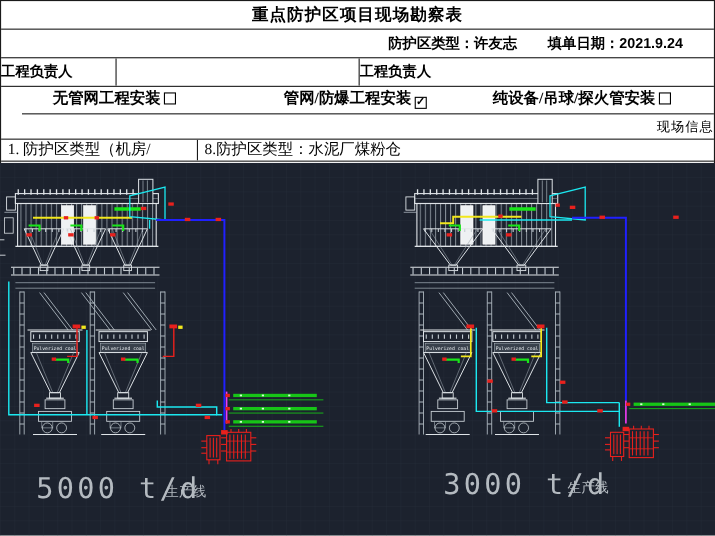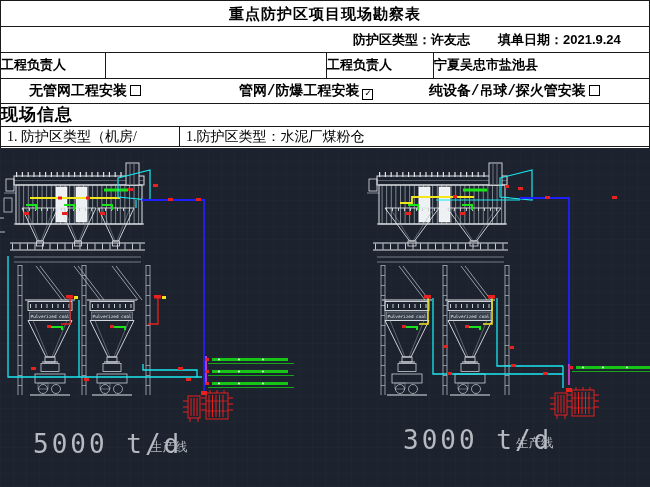--- a/index.html
+++ b/index.html
@@ -10,25 +10,25 @@
   .row{position:relative;box-sizing:border-box;border-bottom:1.2px solid #1a1a1a;overflow:hidden;}
   .title-row{height:26px;text-align:center;font-weight:bold;font-size:15px;line-height:26px;letter-spacing:1px;}
   .contract-row{height:26px;font-weight:bold;font-size:13px;line-height:25px;}
   .contract-row .seg{position:absolute;top:0;white-space:nowrap;}
   .manager-row{height:26px;display:flex;font-weight:bold;font-size:13px;line-height:24px;}
   .manager-row .cell{box-sizing:border-box;height:100%;text-align:left;overflow:hidden;}
   .manager-row .c1{width:104px;}
   .manager-row .c2{width:221px;border-left:1.2px solid #1a1a1a;}
   .manager-row .c3{width:107px;border-left:1.2px solid #1a1a1a;}
   .manager-row .c4{flex:1;border-left:1.2px solid #1a1a1a;}
-  .install-row{height:25px;font-family:Liberation Mono, monospace;font-size:14px;font-weight:600;line-height:24px;}
+  .install-row{height:25px;font-family:Liberation Serif, serif;font-size:14px;font-weight:600;line-height:24px;margin-left:19px;}
   .install-row .opt{position:absolute;top:0;white-space:nowrap;}
   .cbox{display:inline-block;width:11px;height:11px;border:1.4px solid #000;box-sizing:border-box;
         margin-left:3px;vertical-align:-1px;font-size:10px;line-height:8px;text-align:center;font-weight:bold;}
-  .section-row{height:23px;text-align:left;font-weight:bold;font-size:17px;line-height:22px;letter-spacing:1px;}
+  .section-row{height:23px;text-align:right;font-weight:normal;font-size:12px;line-height:22px;letter-spacing:1px;}
   .type-row{height:20px;display:flex;font-family:Liberation Serif, serif;font-size:14px;line-height:19px;}
   .type-row .cell{box-sizing:border-box;height:100%;white-space:nowrap;overflow:hidden;}
   .type-row .t1{width:178px;padding-left:6px;}
   .type-row .t2{flex:1;border-left:1.2px solid #1a1a1a;padding-left:6px;}
   .cad{position:absolute;top:148px;left:0;width:650px;height:339px;display:block;}
   .cadtxt{font-family:"DejaVu Sans Mono",monospace;fill:#b4bac0;}
 </style>
 </head>
 <body>
 
@@ -39,34 +39,33 @@
 
     <div class="row contract-row">
       <span class="seg" style="left:352px">防护区类型：许友志</span>
       <span class="seg" style="left:497px">填单日期：2021.9.24</span>
     </div>
 
     <div class="row manager-row">
       <div class="cell c1">工程负责人</div>
       <div class="cell c2"></div>
       <div class="cell c3">工程负责人</div>
-      <div class="cell c4">宁夏吴忠市盐池县</div>
     </div>
 
     <div class="row install-row">
       <span class="opt" style="left:28px"><span>无管网工程安装</span><span class="cbox"></span></span>
       <span class="opt" style="left:428px"><span>纯设备/吊球/探火管安装</span><span class="cbox"></span></span>
       <span class="opt" style="left:238px"><span>管网/防爆工程安装</span><span class="cbox">✓</span></span>
     </div>
 
     <div class="row section-row">现场信息</div>
 
     <div class="row type-row">
       <div class="cell t1">1. 防护区类型（机房/</div>
-      <div class="cell t2">1.防护区类型：水泥厂煤粉仓</div>
+      <div class="cell t2">8.防护区类型：水泥厂煤粉仓</div>
     </div>
   </div>
 
   <svg class="cad" viewBox="0 0 650 339">
     <defs>
       <pattern id="grid" width="13" height="13" patternUnits="userSpaceOnUse">
         <path d="M13 0 H0 V13" fill="none" stroke="#252c39" stroke-width="0.7"></path>
       </pattern>
       <pattern id="bags" width="4.6" height="40" patternUnits="userSpaceOnUse">
         <line x1="0.5" y1="0" x2="0.5" y2="40" stroke="#aeb8c0" stroke-width="0.7"></line>

